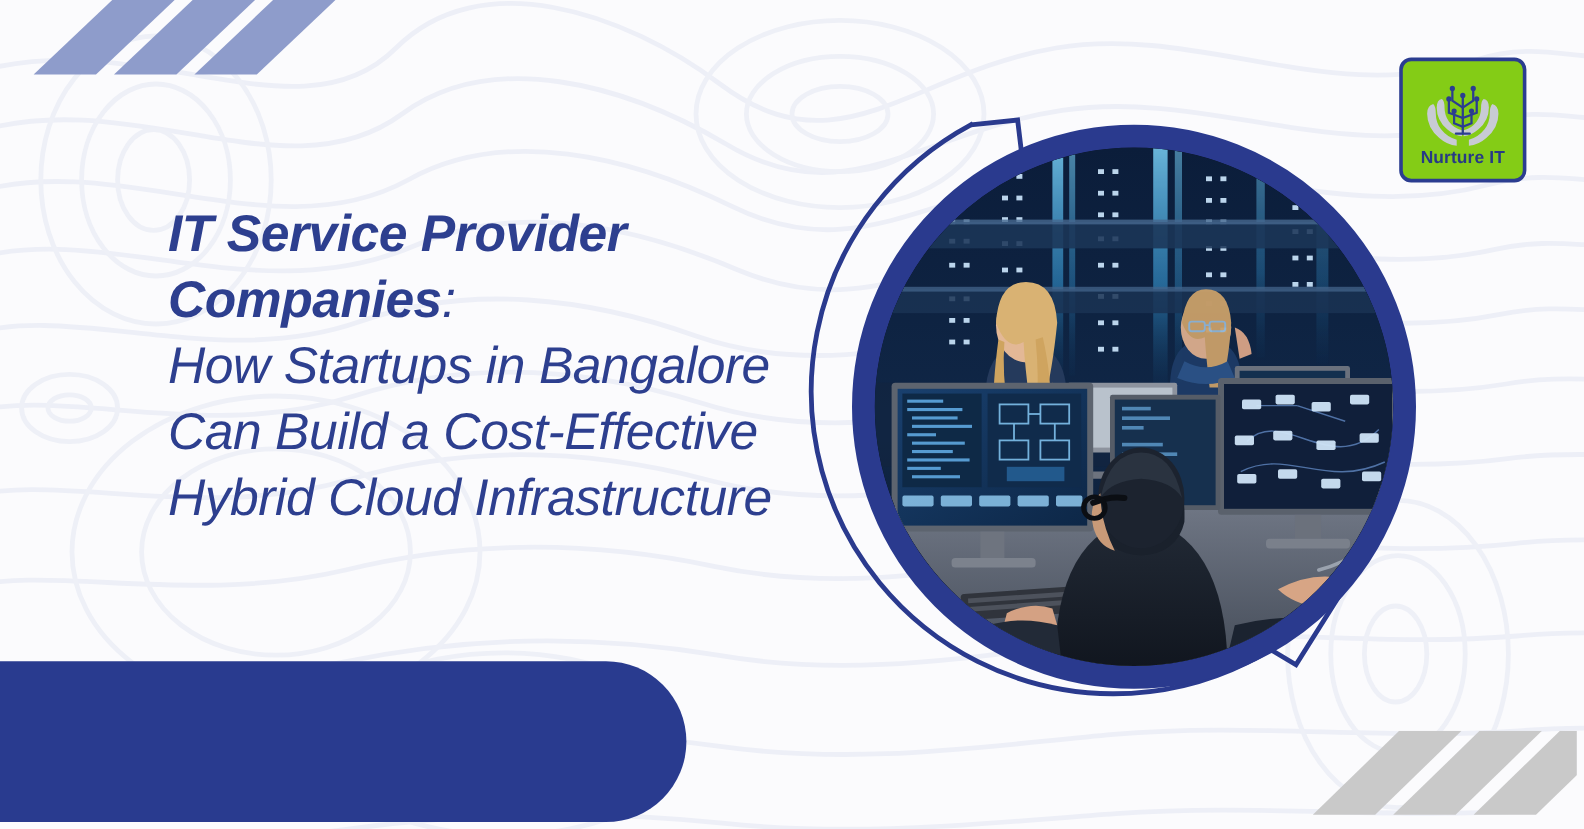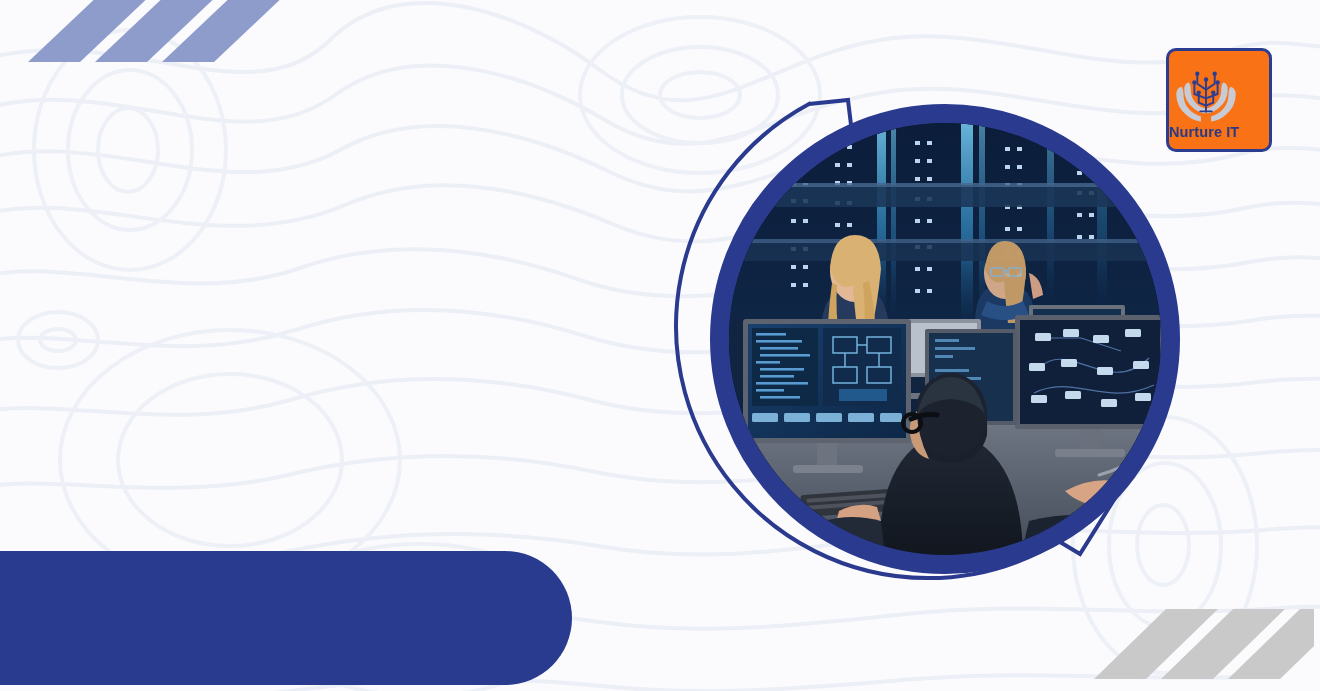--- a/index.html
+++ b/index.html
@@ -74,24 +74,25 @@
   }
   .photo-svg { position:absolute; left:0; top:0; width:100%; height:100%; }
 
   
   #logo-box {
     position:absolute;
     right:48px; top:48px;
     width:106px; height:104px;
     border:3px solid #2b3d90;
     border-radius:10px;
-    background:#f97316;
+    background:#84cc16;
     z-index:6;
     display:flex;
     flex-direction:column;
+    align-items:center;
     justify-content:center;
     padding-top:4px;
   }
   #logo-mark { width:74px; height:58px; display:block; }
   #logo-text {
     color:#273a86;
     font-size:14.5px;
     font-weight:bold;
     letter-spacing:0.1px;
     margin-top:1px;
@@ -146,20 +147,21 @@
   <svg class="slash-group" id="slashes-botright" width="220" height="80" viewBox="0 0 220 80">
     <g fill="#c9c9c9">
       <polygon points="72,0 124,0 52,70 0,70"></polygon>
       <polygon points="139,0 191,0 119,70 67,70"></polygon>
       <polygon points="206,0 258,0 186,70 134,70"></polygon>
     </g>
   </svg>
 
   <div id="navy-bar"></div>
 
+  <h1 id="headline"><span class="strong">IT Service Provider Companies</span><span class="colon">:</span><br><span class="rest">How Startups in Bangalore Can Build a Cost-Effective Hybrid Cloud Infrastructure</span></h1>
 
   <div id="photo-composition">
 
     <svg id="photo-ring-outer" viewBox="0 0 560 560">
       <path d="M 157,42 A 252,252 0 1 0 470,425" fill="none" stroke="#2a3a8e" stroke-width="4" stroke-linecap="square"></path>
       <polyline points="157,42 196,38 203,96" fill="none" stroke="#2a3a8e" stroke-width="4"></polyline>
       <polyline points="470,425 428,492 388,468" fill="none" stroke="#2a3a8e" stroke-width="4"></polyline>
     </svg>
 
     <div id="photo-circle">

